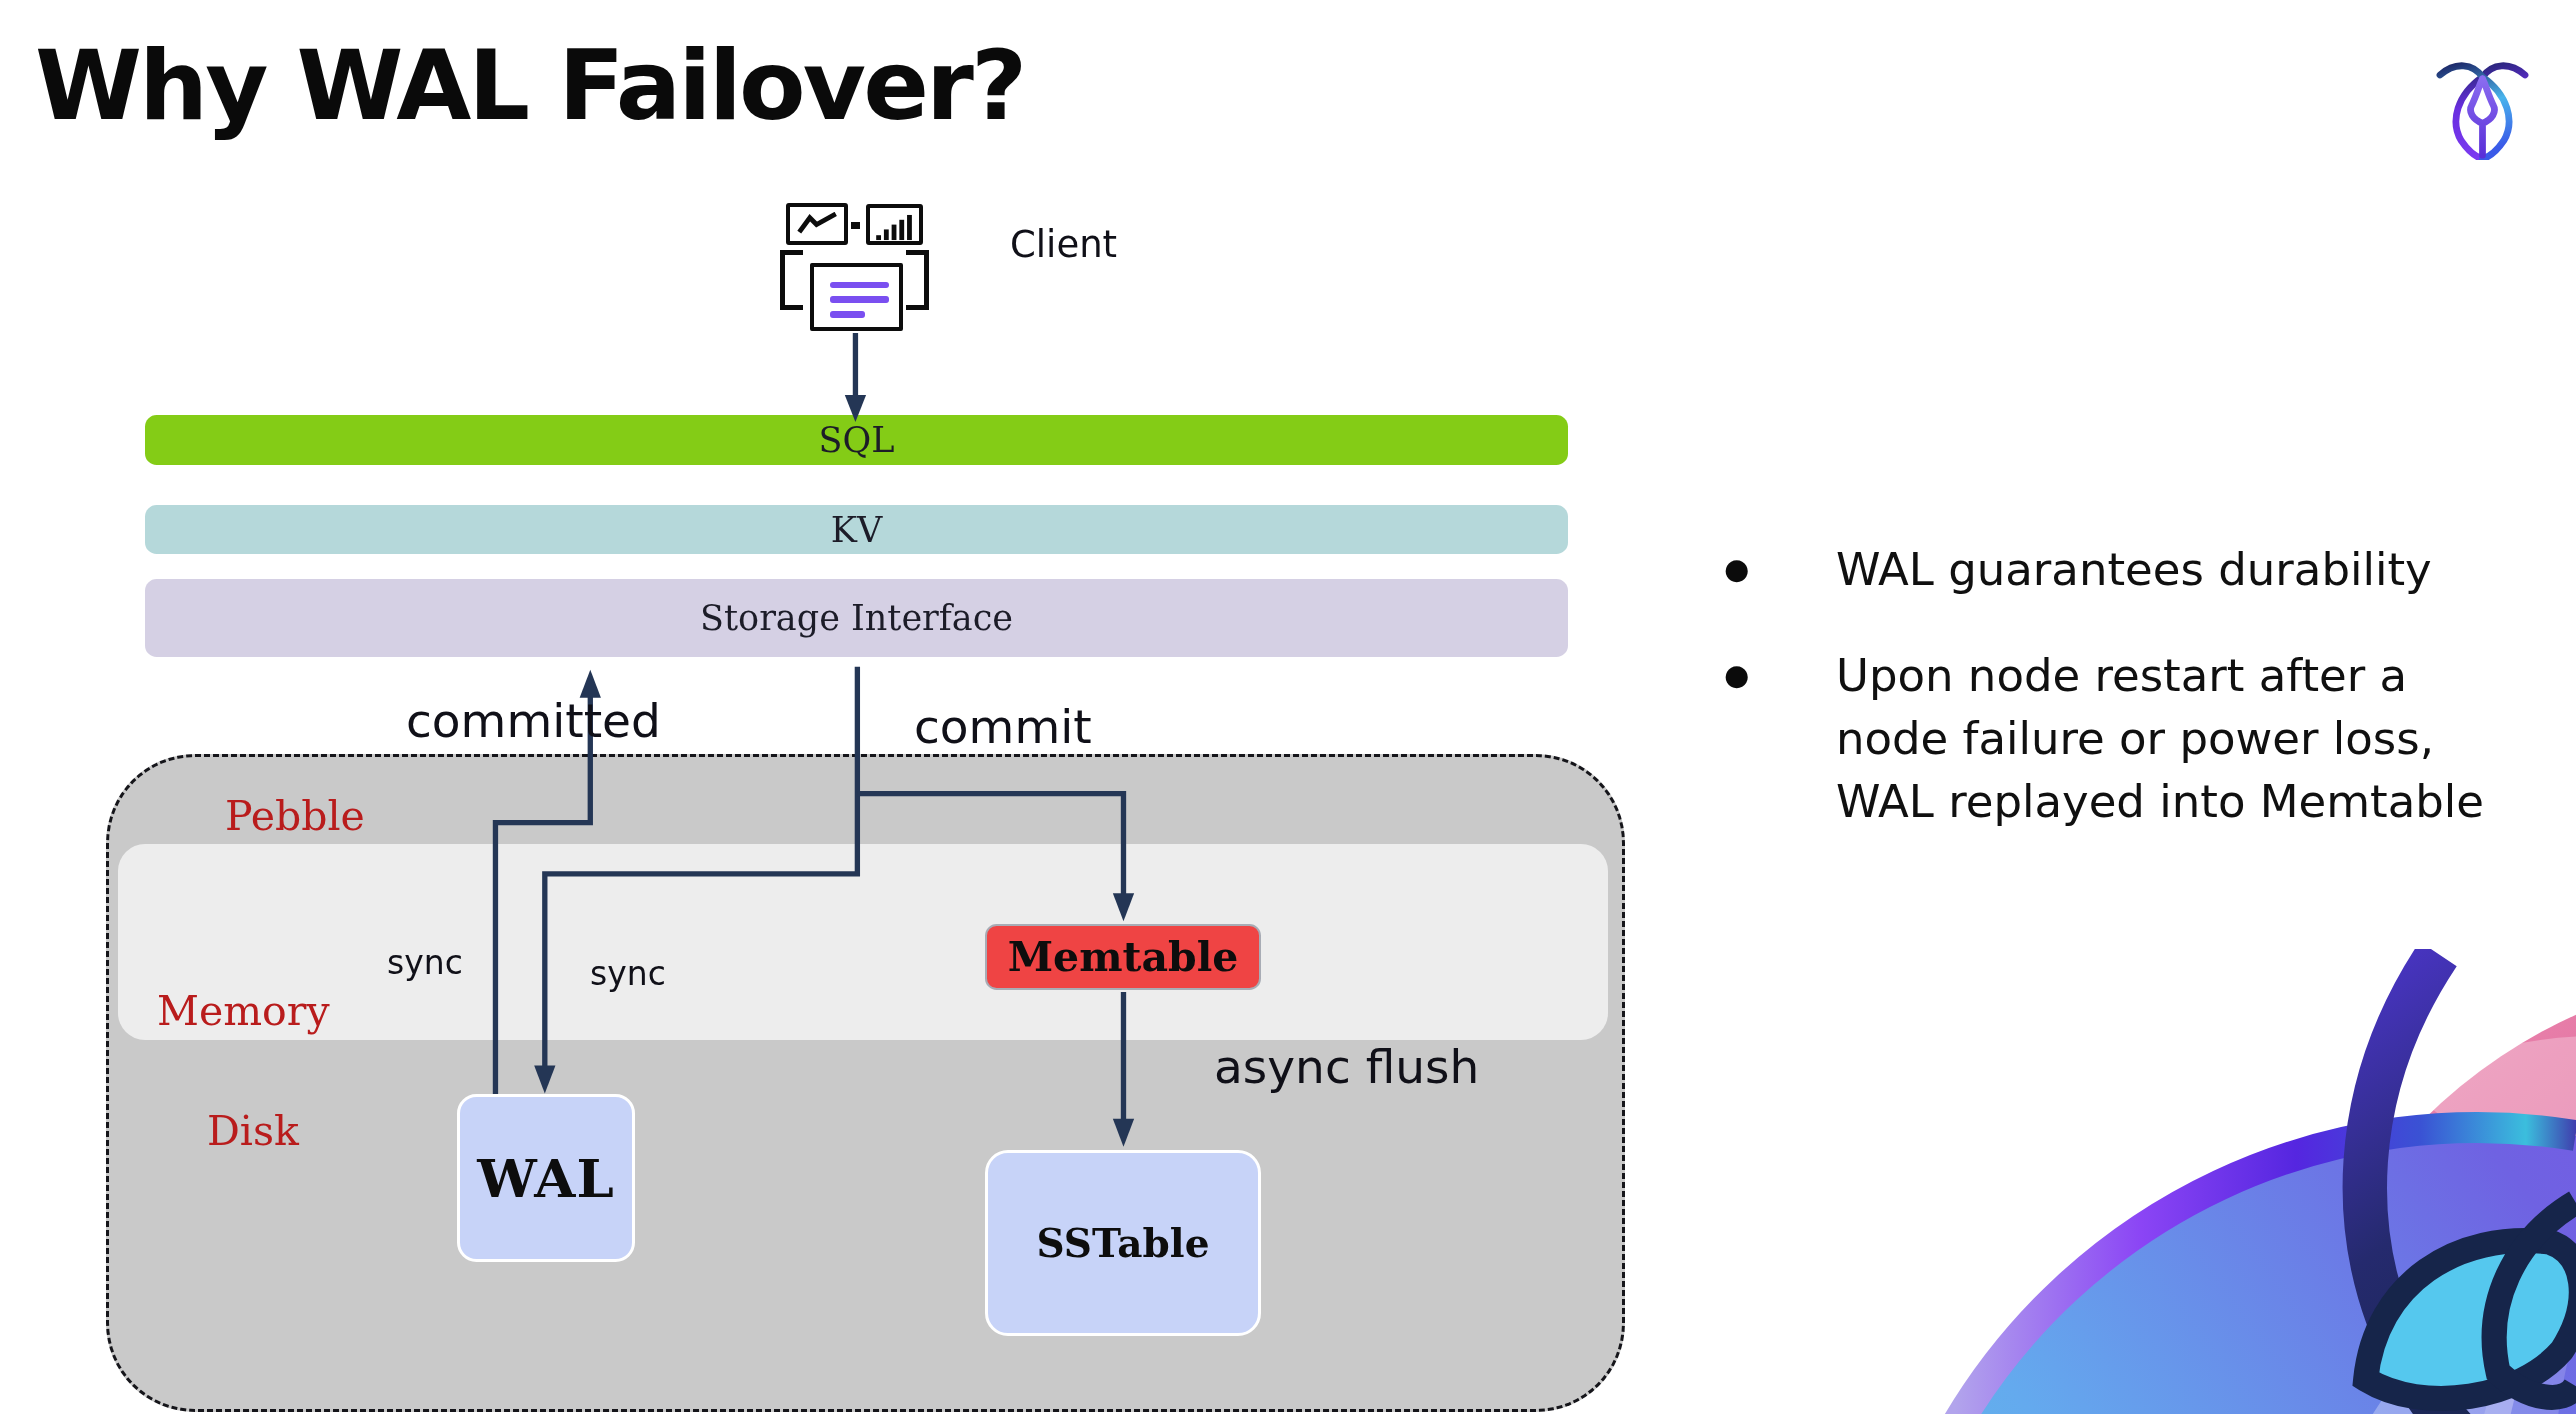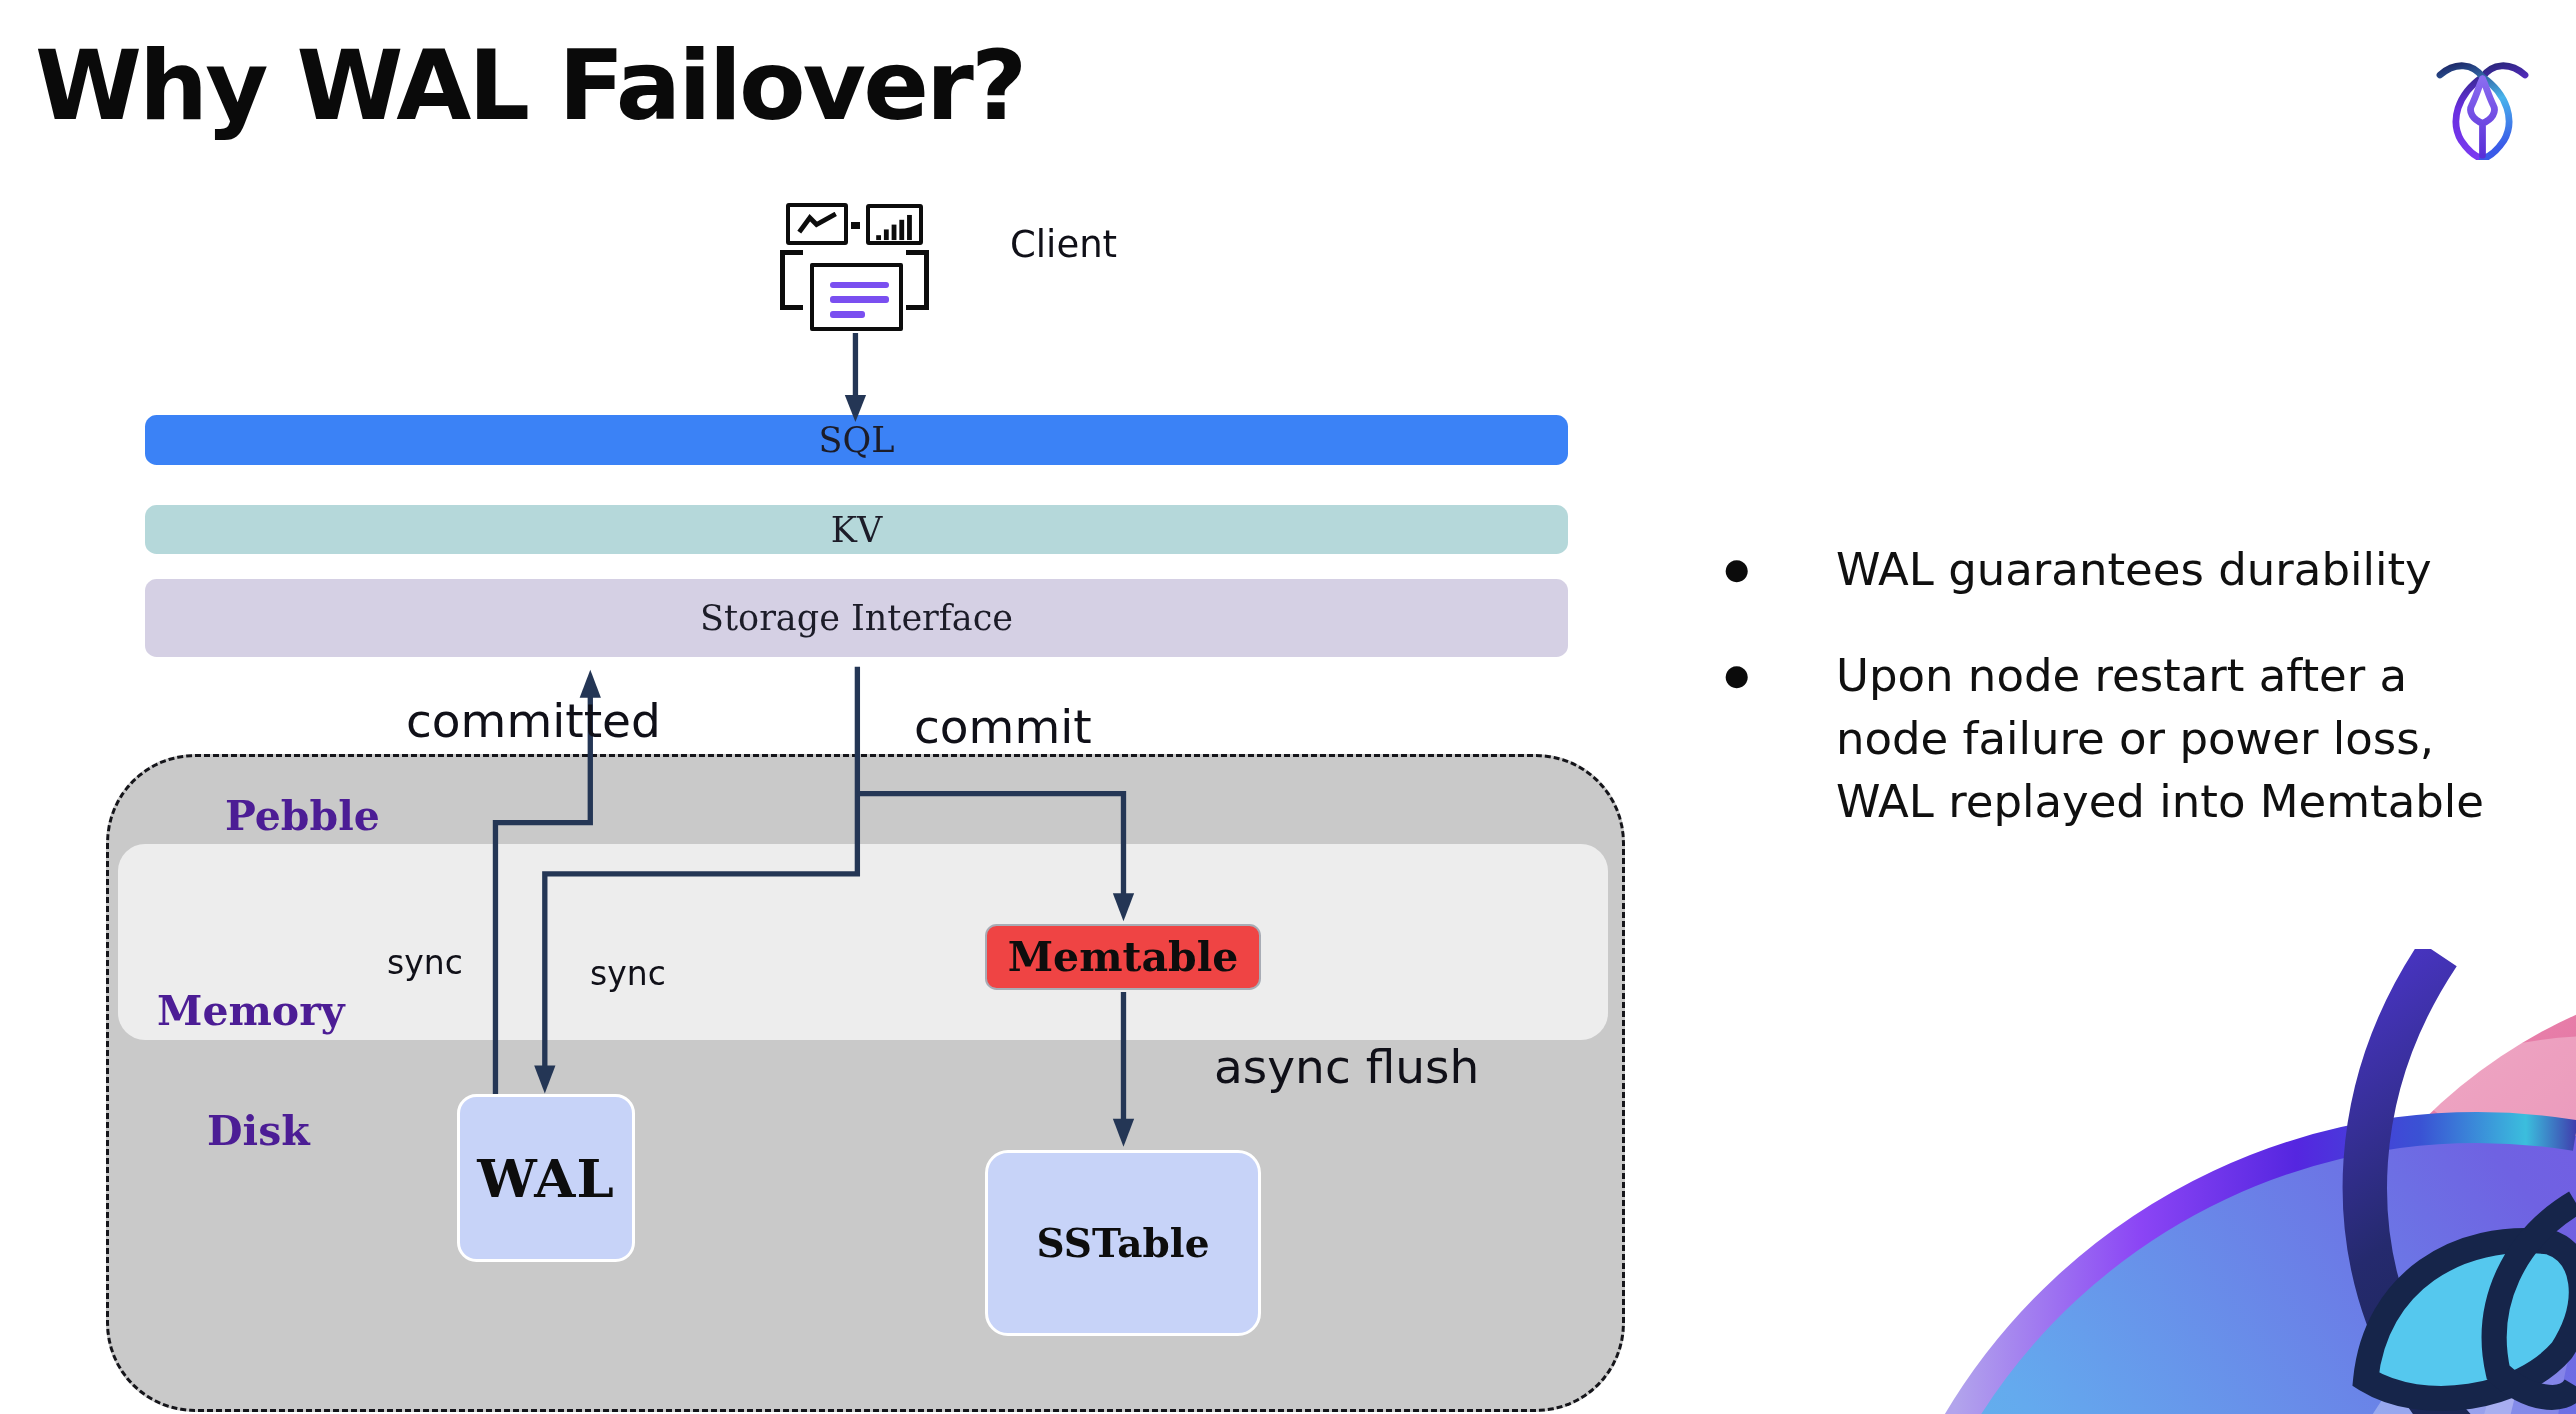--- a/index.html
+++ b/index.html
@@ -24,21 +24,21 @@
   #bar-storage{top:579px;height:78px;}
   
   #pebble{
     left:106px;top:754px;width:1519px;height:658px;
     border:3.9px dashed #15151a;border-radius:89px;box-sizing:border-box;
   }
   #memory-band{
     left:118px;top:844px;width:1490px;height:196px;border-radius:27px;
   }
   .zone-label{
-    font-family:"DejaVu Serif",serif;font-size:41px;color:#4c1d95;font-weight:bold;
+    font-family:"DejaVu Serif",serif;font-size:41px;color:#b91c1c;
   }
   #label-pebble{left:225px;top:792px;}
   #label-memory{left:157px;top:987px;}
   #label-disk{left:207px;top:1107px;}
   
   .edge-label{font-size:47px;color:#101018;}
   #lbl-committed{left:406px;top:693px;}
   #lbl-commit{left:914px;top:699px;}
   #lbl-sync-left{left:387px;top:943px;font-size:33px;}
   #lbl-sync-right{left:590px;top:954px;font-size:33px;}
@@ -76,21 +76,21 @@
 </head>
 <body>
 
 <div class="abs z1" id="pebble" style="background-color: rgb(201, 201, 201);"></div>
 <div class="abs z1" id="memory-band" style="background-color: rgb(237, 237, 237);"></div>
 
 <div class="abs z2 zone-label" id="label-pebble">Pebble</div>
 <div class="abs z2 zone-label" id="label-memory">Memory</div>
 <div class="abs z2 zone-label" id="label-disk">Disk</div>
 
-<div class="abs bar z2" id="bar-sql" style="background-color: #3b82f6;">
+<div class="abs bar z2" id="bar-sql" style="background-color: #84cc16;">
   <span>SQL</span>
 </div>
 <div class="abs bar z2" id="bar-kv" style="background-color: rgb(181, 216, 218);">
   <span>KV</span>
 </div>
 <div class="abs bar z2" id="bar-storage" style="background-color: rgb(213, 208, 228);">
   <span>Storage Interface</span>
 </div>
 
 <svg class="abs z3" id="connectors" width="2576" height="1415" viewBox="0 0 2662 1462">

